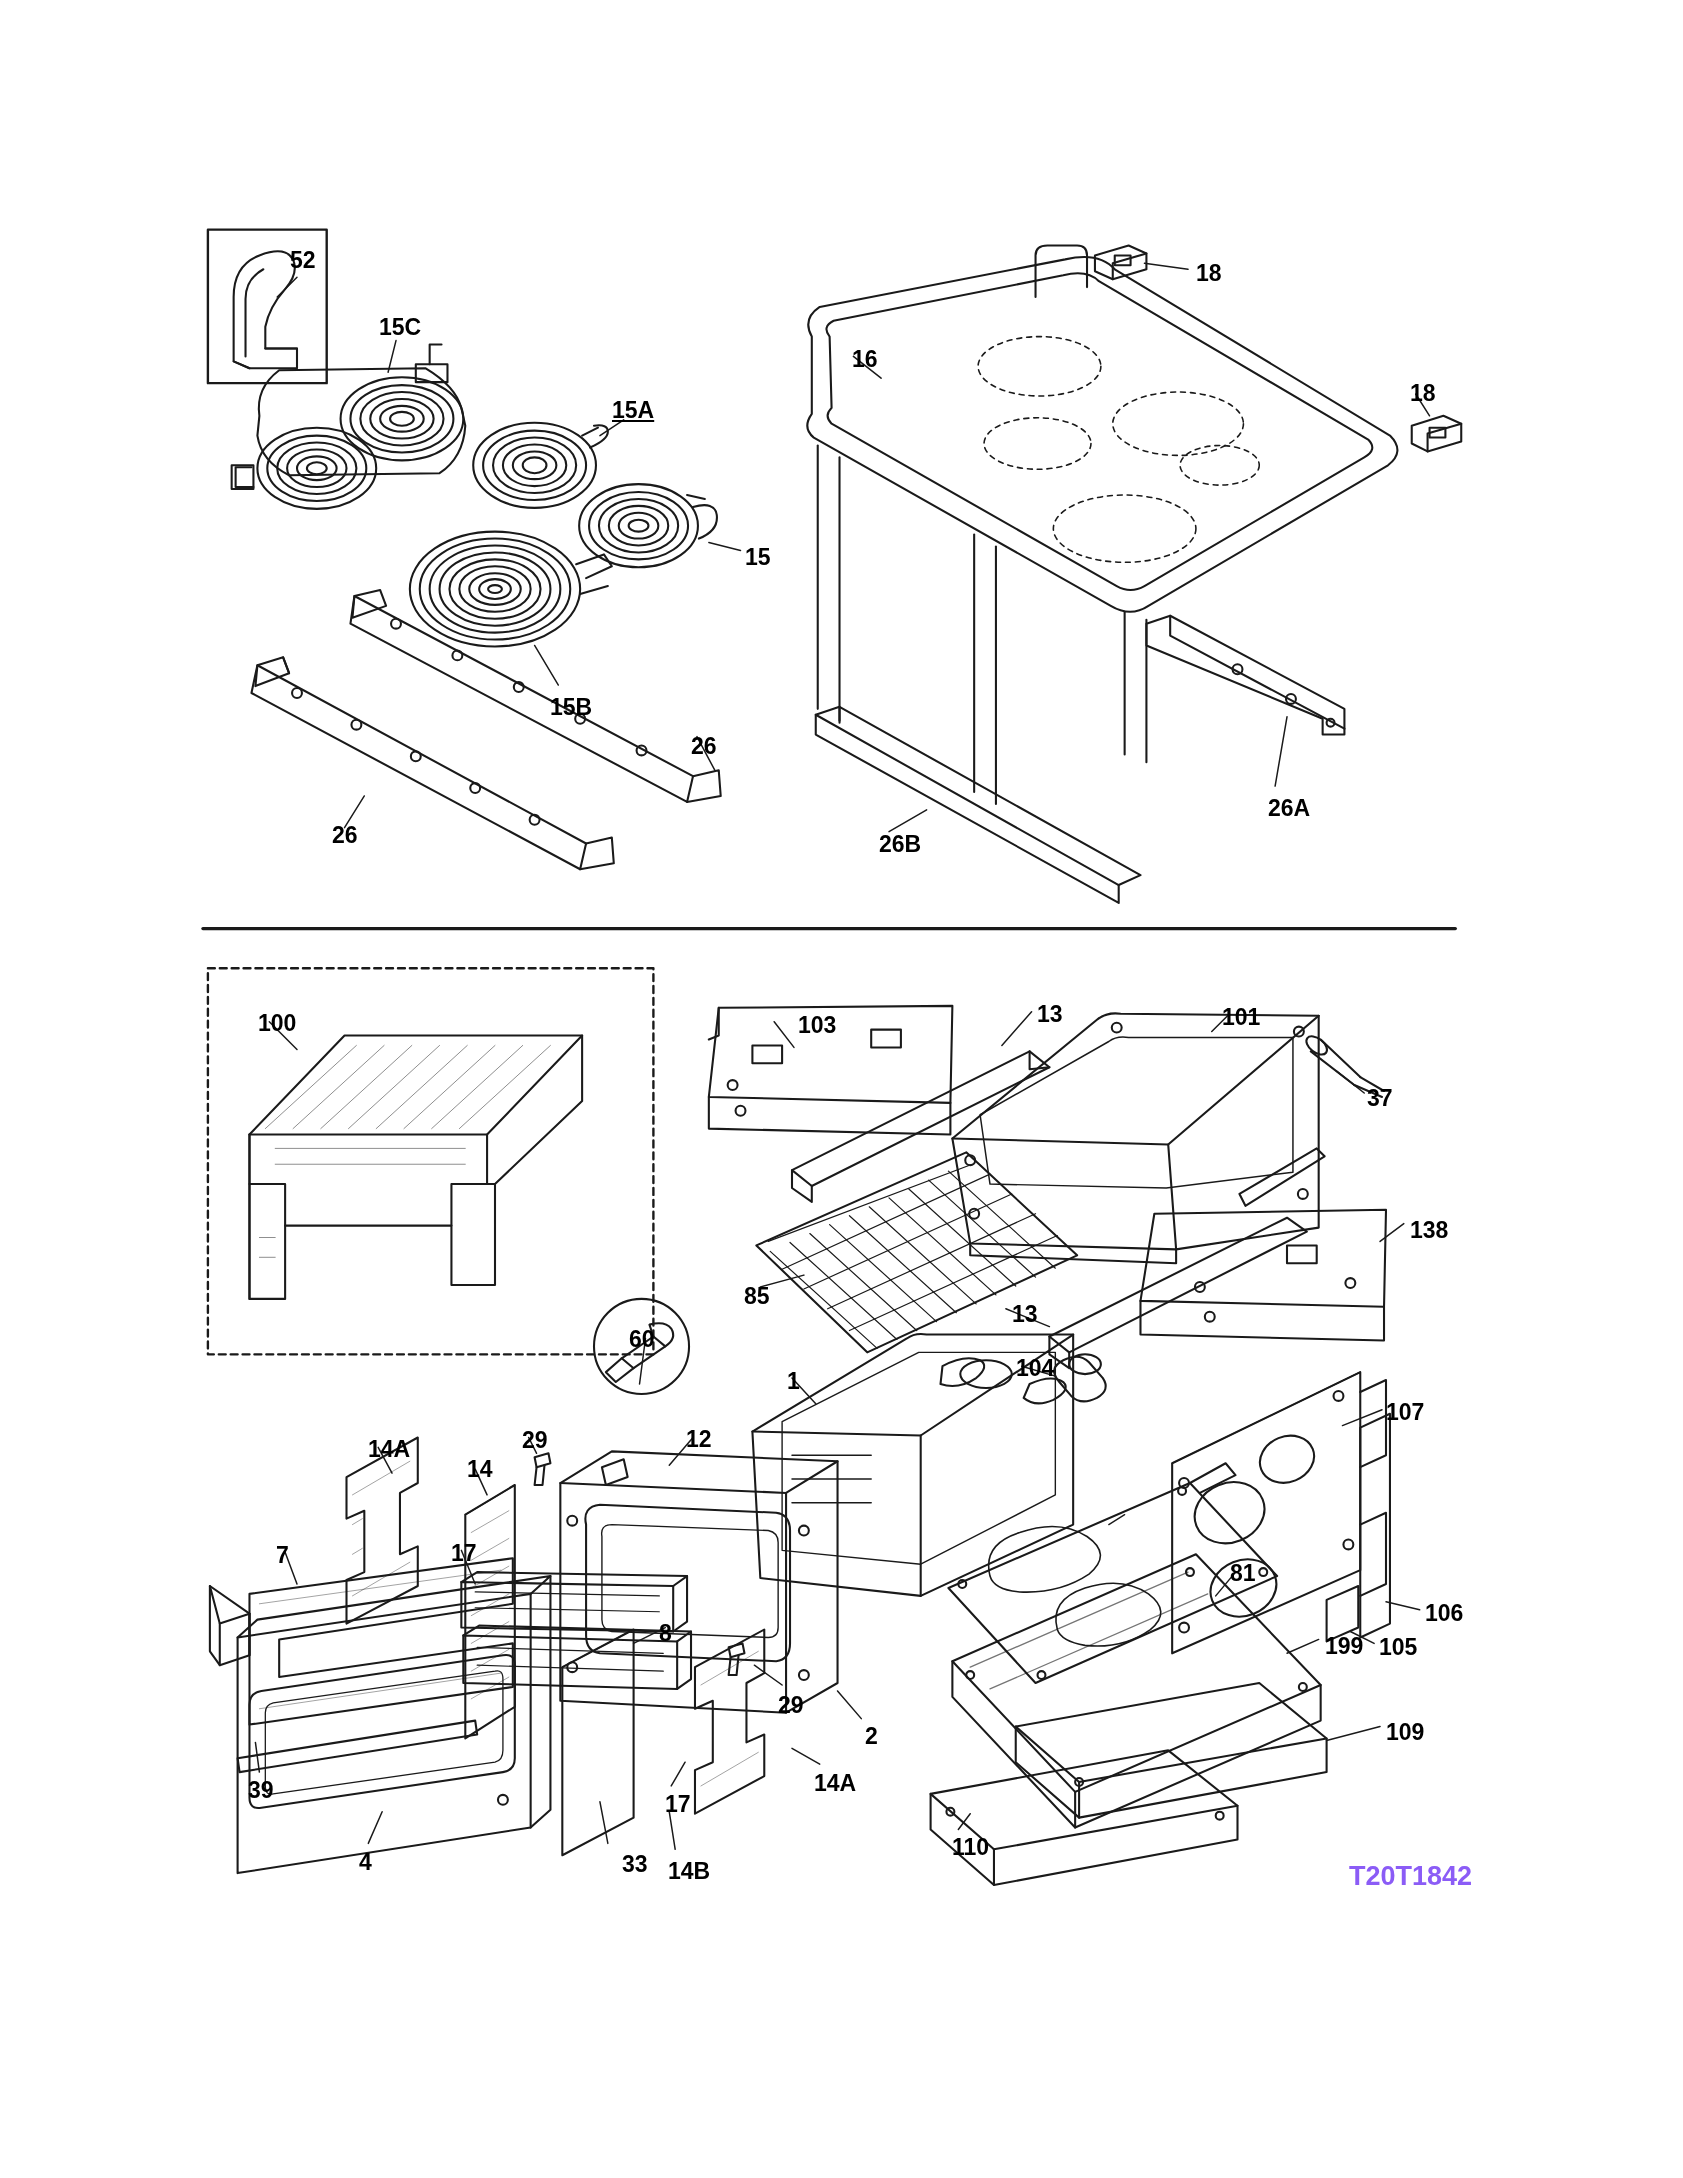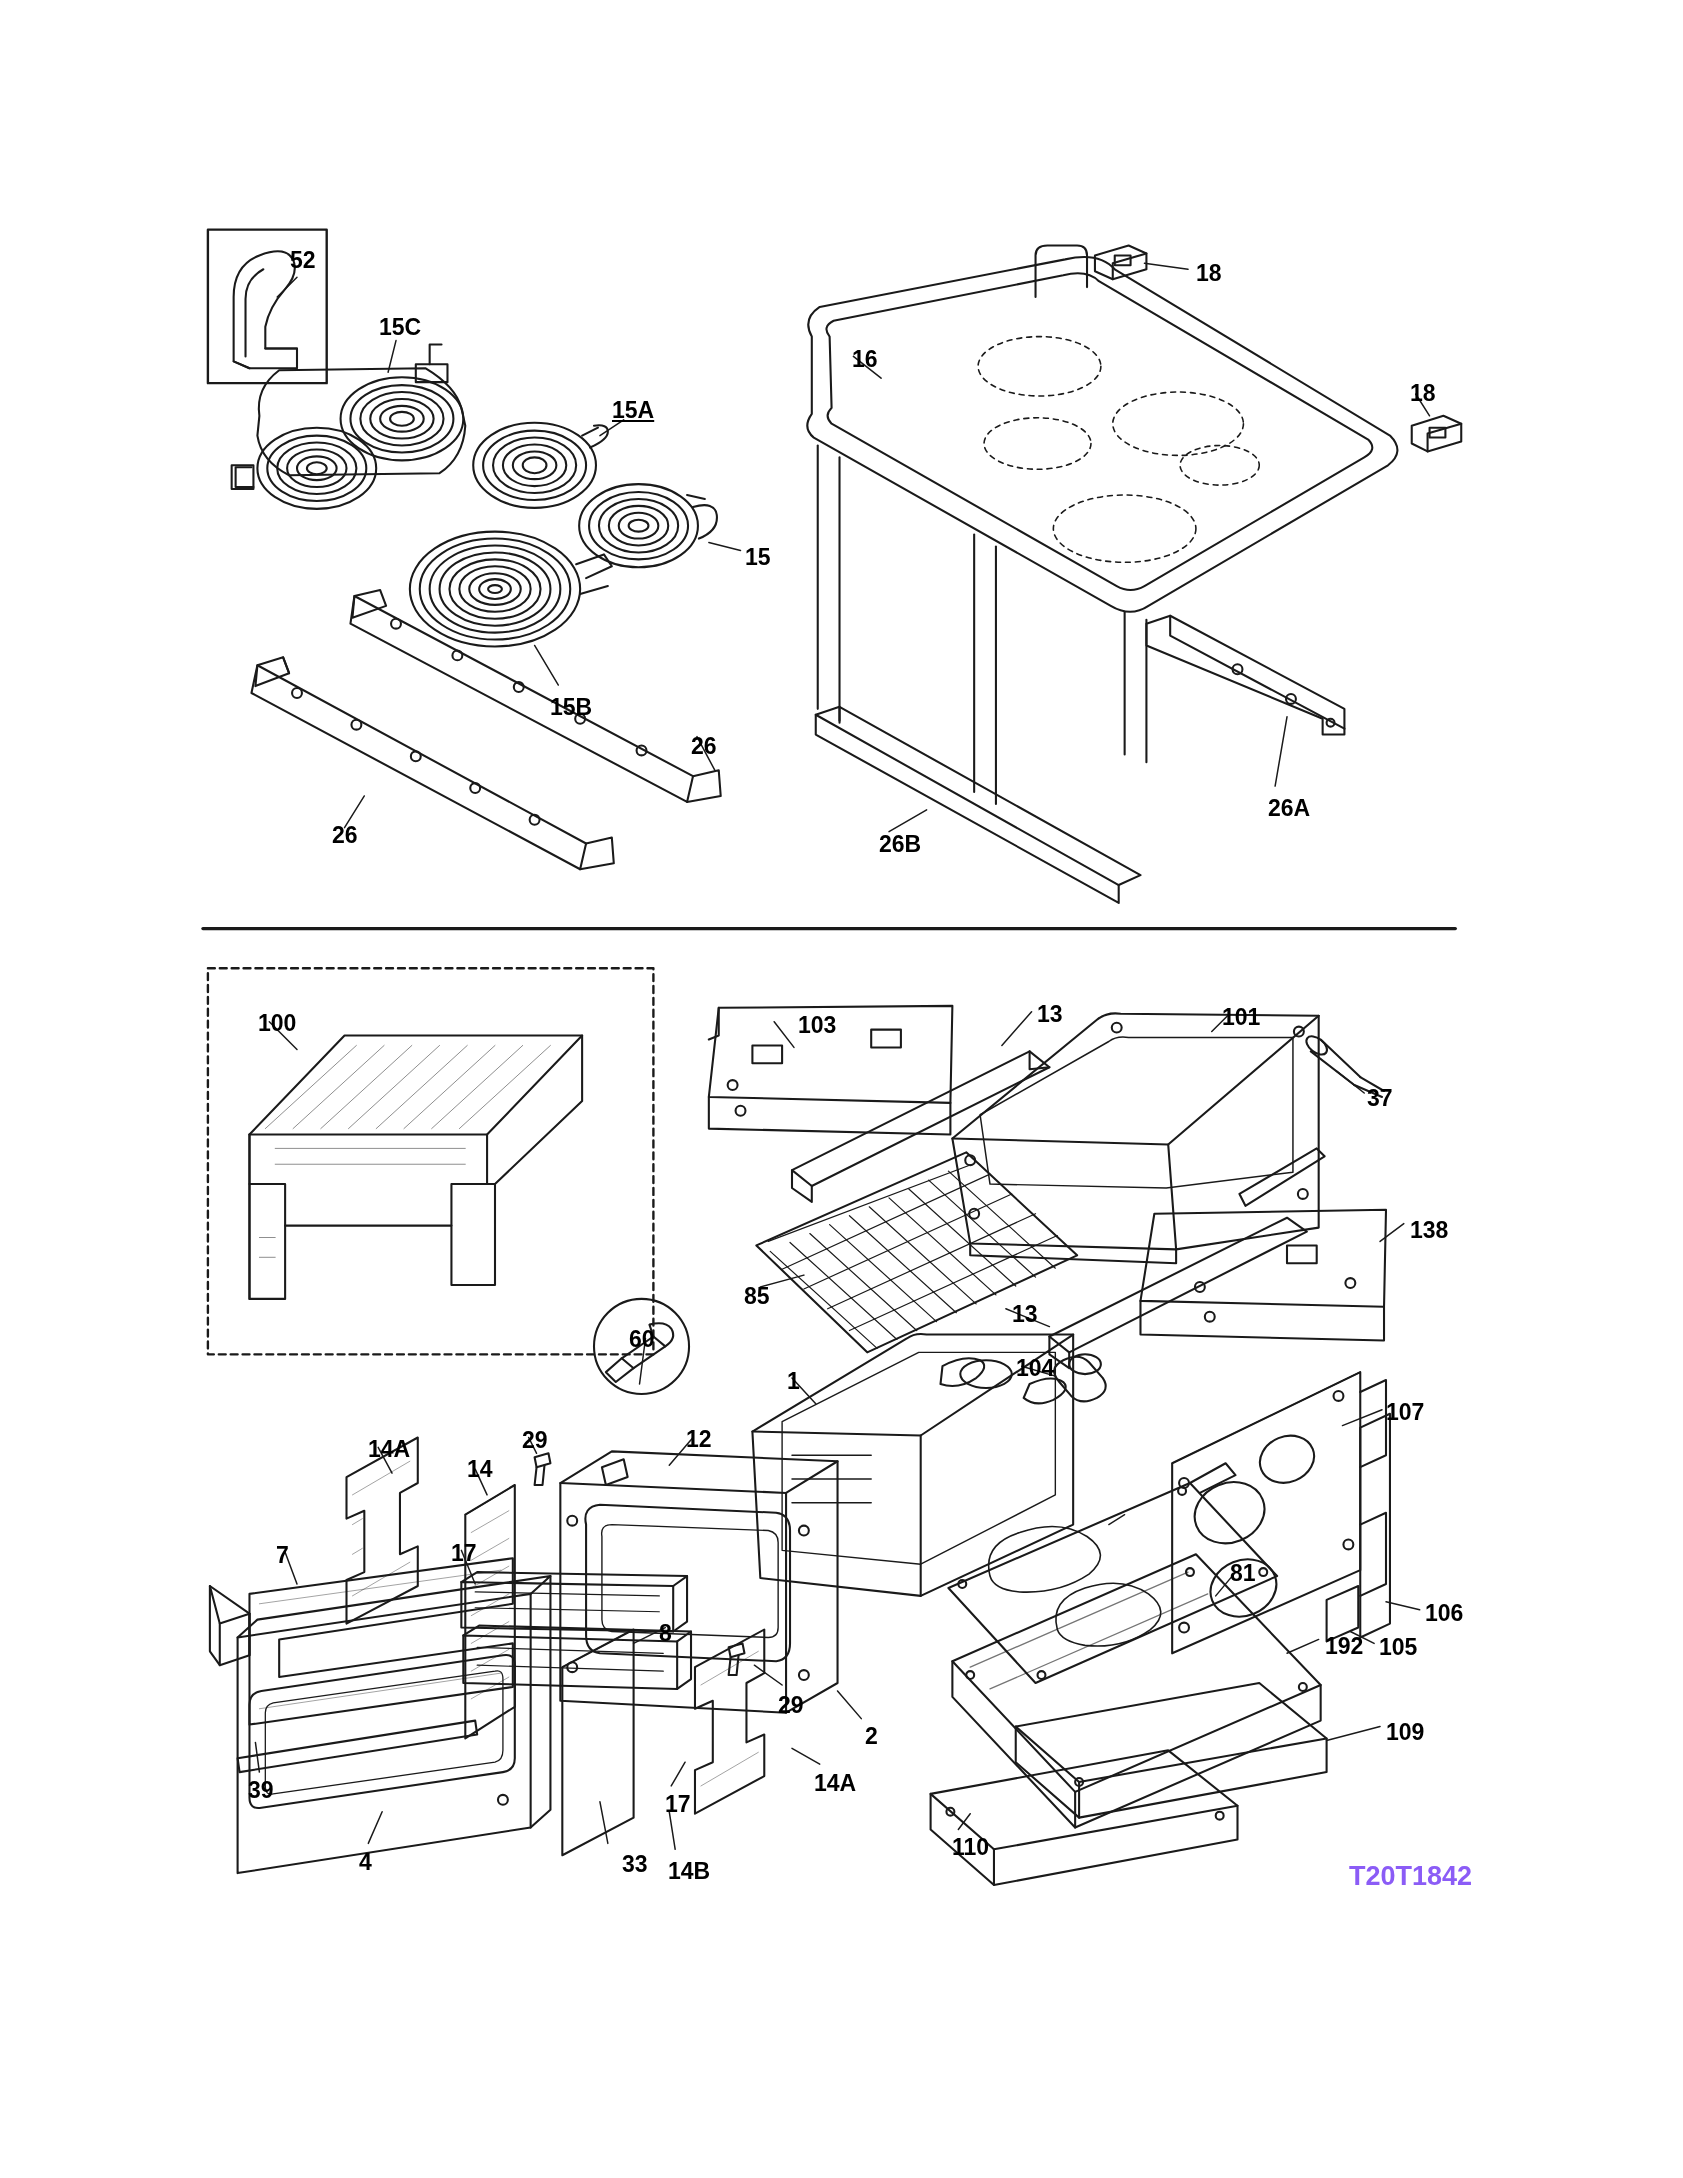--- a/index.html
+++ b/index.html
@@ -548,21 +548,21 @@
   <div class="callout" style="left:1016px; top:1357px;">104</div>
   <div class="callout" style="left:1386px; top:1401px;">107</div>
   <div class="callout" style="left:522px; top:1429px;">29</div>
   <div class="callout" style="left:686px; top:1428px;">12</div>
   <div class="callout" style="left:368px; top:1438px;">14A</div>
   <div class="callout" style="left:467px; top:1458px;">14</div>
   <div class="callout" style="left:451px; top:1542px;">17</div>
   <div class="callout" style="left:276px; top:1544px;">7</div>
   <div class="callout" style="left:659px; top:1622px;">8</div>
   <div class="callout" style="left:1230px; top:1562px;">81</div>
-  <div class="callout" style="left:1325px; top:1635px;">192</div>
+  <div class="callout" style="left:1325px; top:1635px;">199</div>
   <div class="callout" style="left:1425px; top:1602px;">106</div>
   <div class="callout" style="left:1379px; top:1636px;">105</div>
   <div class="callout" style="left:778px; top:1694px;">29</div>
   <div class="callout" style="left:865px; top:1725px;">2</div>
   <div class="callout" style="left:1386px; top:1721px;">109</div>
   <div class="callout" style="left:248px; top:1779px;">39</div>
   <div class="callout" style="left:665px; top:1793px;">17</div>
   <div class="callout" style="left:814px; top:1772px;">14A</div>
   <div class="callout" style="left:952px; top:1836px;">110</div>
   <div class="callout" style="left:359px; top:1851px;">4</div>

